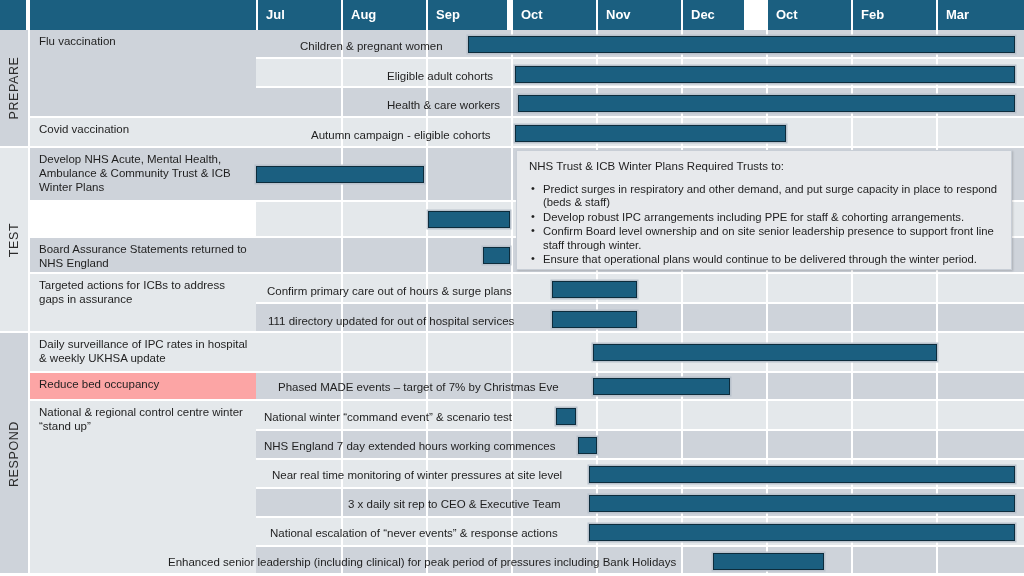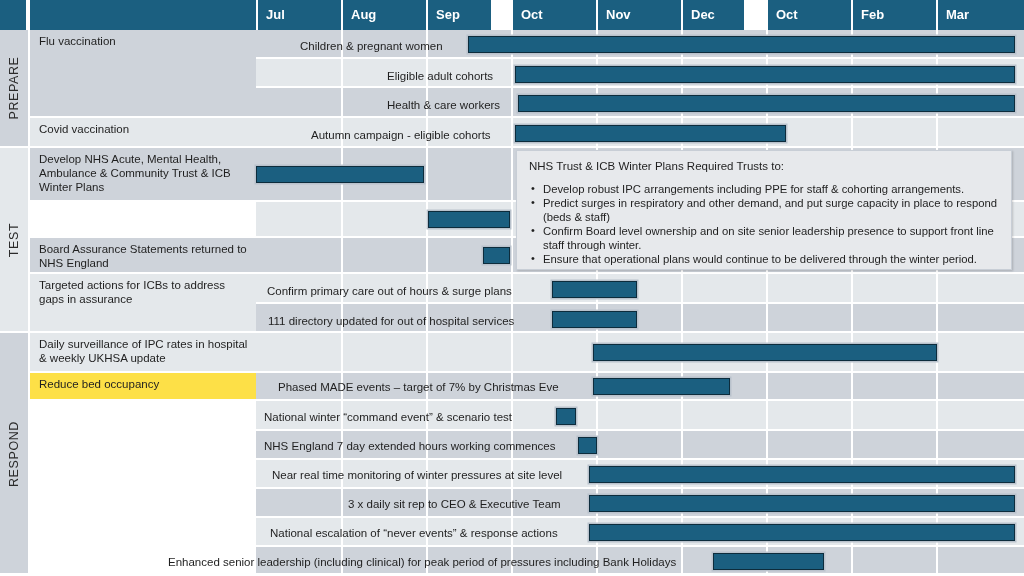--- a/index.html
+++ b/index.html
@@ -179,21 +179,21 @@
 </head>
 <body>
 
 <div id="chart-root">
 
   <div class="header-row">
     <div class="header-corner-a"></div>
     <div class="header-corner-b"></div>
     <div class="month-cell" style="left:256px;width:85px;">Jul</div>
     <div class="month-cell" style="left:341px;width:85px;">Aug</div>
-    <div class="month-cell" style="left:426px;width:65px;">Sep</div>
+    <div class="month-cell" style="left:426px;width:81px;">Sep</div>
     <div class="month-cell" style="left:511px;width:85px;">Oct</div>
     <div class="month-cell" style="left:596px;width:85px;">Nov</div>
     <div class="month-cell" style="left:681px;width:63px;">Dec</div>
     <div class="month-cell" style="left:766px;width:85px;">Oct</div>
     <div class="month-cell" style="left:851px;width:85px;">Feb</div>
     <div class="month-cell" style="left:936px;width:88px;">Mar</div>
   </div>
 
   <div class="phase-rail" style="top:30px;height:118px;background:#ced3da;">
     <span class="phase-rail-label">PREPARE</span>
@@ -204,21 +204,22 @@
   <div class="phase-rail" style="top:333px;height:243px;background:#ced3da;">
     <span class="phase-rail-label">RESPOND</span>
   </div>
 
   <div class="task-cell" style="top:30px;height:88px;background:#ced3da;">Flu vaccination</div>
   <div class="task-cell" style="top:118px;height:30px;background:#e4e8eb;">Covid vaccination</div>
   <div class="task-cell" style="top:148px;height:54px;background:#ced3da;">Develop NHS Acute, Mental Health, Ambulance &amp; Community Trust &amp; ICB Winter Plans</div>
   <div class="task-cell" style="top:238px;height:36px;background:#ced3da;">Board Assurance Statements returned to NHS England</div>
   <div class="task-cell" style="top:274px;height:59px;background:#e4e8eb;">Targeted actions for ICBs to address gaps in assurance</div>
   <div class="task-cell" style="top:333px;height:40px;background:#e4e8eb;">Daily surveillance of IPC rates in hospital &amp; weekly  UKHSA update</div>
-  <div class="task-cell" style="top:373px;height:28px;background:#fde047;">Reduce bed occupancy</div>
+  <div class="task-cell" style="top:373px;height:28px;background:#fca5a5;">Reduce bed occupancy</div>
+  <div class="task-cell" style="top:401px;height:175px;background:#e4e8eb;">National &amp; regional control centre winter “stand up”</div>
 
   <div class="grid-row" style="top:30px;height:29px;background:#ced3da;">
     <div class="grid-cell" style="left:0px;width:85px;"></div>
     <div class="grid-cell" style="left:85px;width:85px;"></div>
     <div class="grid-cell" style="left:170px;width:85px;"></div>
     <div class="grid-cell" style="left:255px;width:85px;"></div>
     <div class="grid-cell" style="left:340px;width:85px;"></div>
     <div class="grid-cell" style="left:425px;width:85px;"></div>
     <div class="grid-cell" style="left:510px;width:85px;"></div>
     <div class="grid-cell" style="left:595px;width:85px;"></div>
@@ -445,22 +446,22 @@
   <div class="bar" style="left:556px;top:408px;width:20px;height:17px;"></div>
   <div class="bar" style="left:578px;top:437px;width:19px;height:17px;"></div>
   <div class="bar" style="left:589px;top:466px;width:426px;height:17px;"></div>
   <div class="bar" style="left:589px;top:495px;width:426px;height:17px;"></div>
   <div class="bar" style="left:589px;top:524px;width:426px;height:17px;"></div>
   <div class="bar" style="left:713px;top:553px;width:111px;height:17px;"></div>
 
   <div class="callout">
     <div class="callout-title">NHS Trust &amp; ICB Winter Plans Required  Trusts to:</div>
     <ul class="callout-list">
+      <li>Predict surges in respiratory and other demand, and put surge capacity in place to respond (beds &amp; staff)</li>
       <li>Develop robust IPC arrangements  including  PPE for staff &amp; cohorting arrangements.</li>
-      <li>Predict surges in respiratory and other demand, and put surge capacity in place to respond (beds &amp; staff)</li>
       <li>Confirm Board level ownership and on site senior leadership  presence to support front line staff through  winter.</li>
       <li>Ensure that operational plans would continue to be delivered through the winter period.</li>
     </ul>
   </div>
 
   <div class="bottom-strip"></div>
 
 </div>
 
 </body></html>

